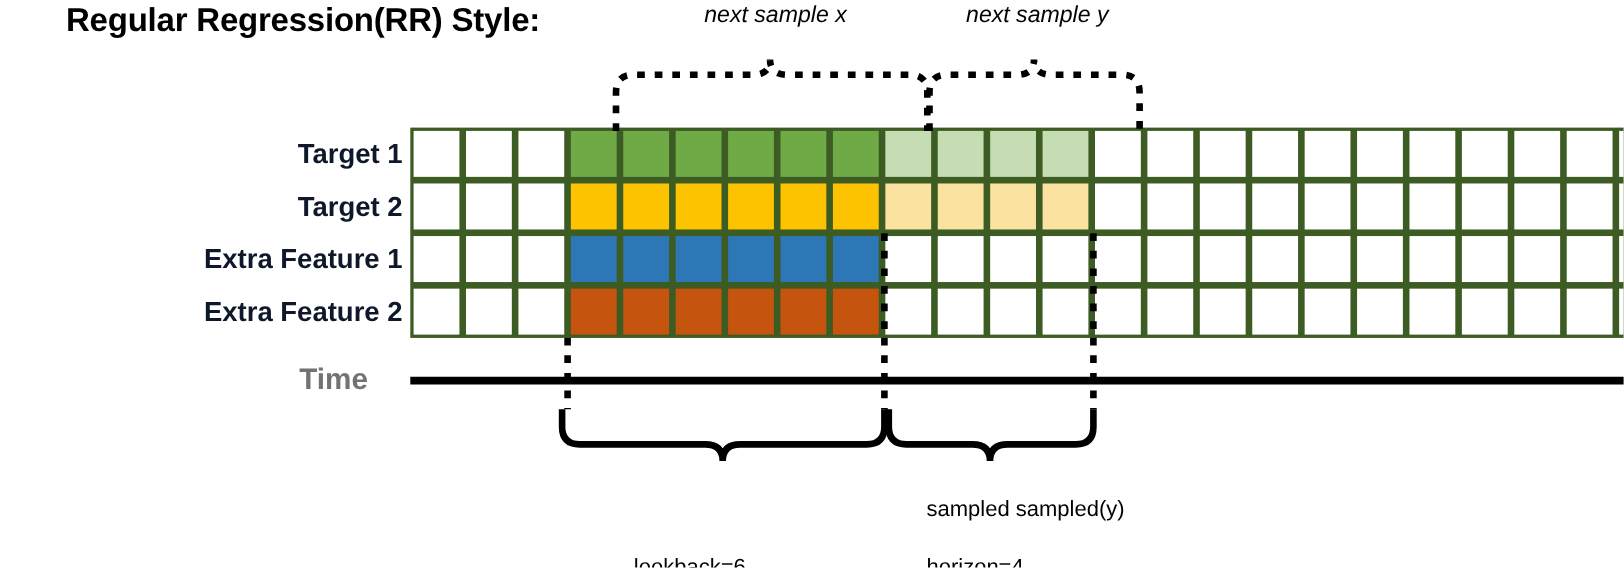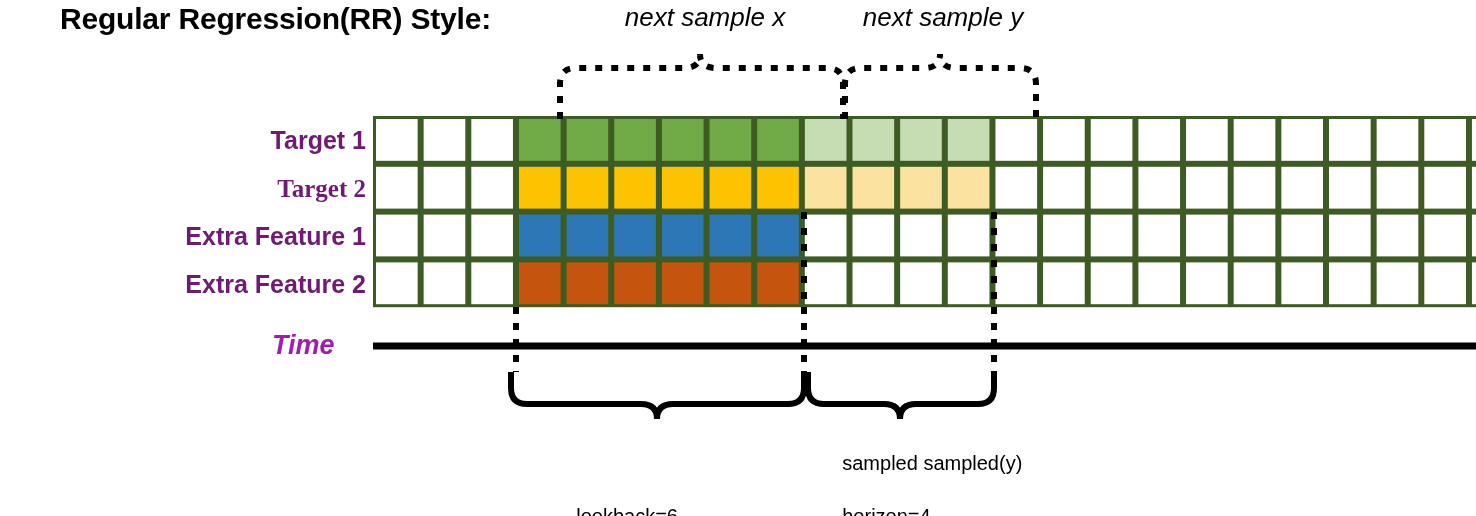--- a/index.html
+++ b/index.html
@@ -29,38 +29,37 @@
     font-weight: bold;
     color: #000;
     white-space: nowrap;
     letter-spacing: -0.2px;
   }
   .row-label {
     position: absolute;
     right: 1158px;           
     font-size: 25px;
     font-weight: bold;
-    color: #701a75;
+    color: #0f172a;
     white-space: nowrap;
     text-align: right;
     line-height: 1;
   }
   .time-label {
     position: absolute;
     left: 224px;
     top: 330px;
     font-size: 27px;
     font-weight: bold;
-    color: #a21caf;
-    white-space: nowrap;
-    font-style: italic;
+    color: #737373;
+    white-space: nowrap;
   }
   .brace-label {
     position: absolute;
-    font-size: 26px;
+    font-size: 21px;
     font-style: italic;
     color: #000;
     white-space: nowrap;
     text-align: center;
   }
   .caption {
     position: absolute;
     font-size: 20px;
     color: #000;
     white-space: pre;
@@ -76,21 +75,21 @@
   }
 </style>
 </head>
 <body>
 
 <div id="stage">
 
   <div class="title">Regular Regression(RR) Style:</div>
 
   <div class="row-label" style="top:128px;">Target 1</div>
-  <div class="row-label" style="top:176px;font-family:Liberation Serif, serif;">Target 2</div>
+  <div class="row-label" style="top:176px;">Target 2</div>
   <div class="row-label" style="top:224px;">Extra Feature 1</div>
   <div class="row-label" style="top:272px;text-align:right;">Extra Feature 2</div>
 
   <div class="time-label">Time</div>
 
   <div class="brace-label" style="left:532px; top:2px; width:250px;">next sample x</div>
   <div class="brace-label" style="left:770px; top:2px; width:250px;">next sample y</div>
 
   <div class="caption" style="left:506px; top:424px;">
     <br>

